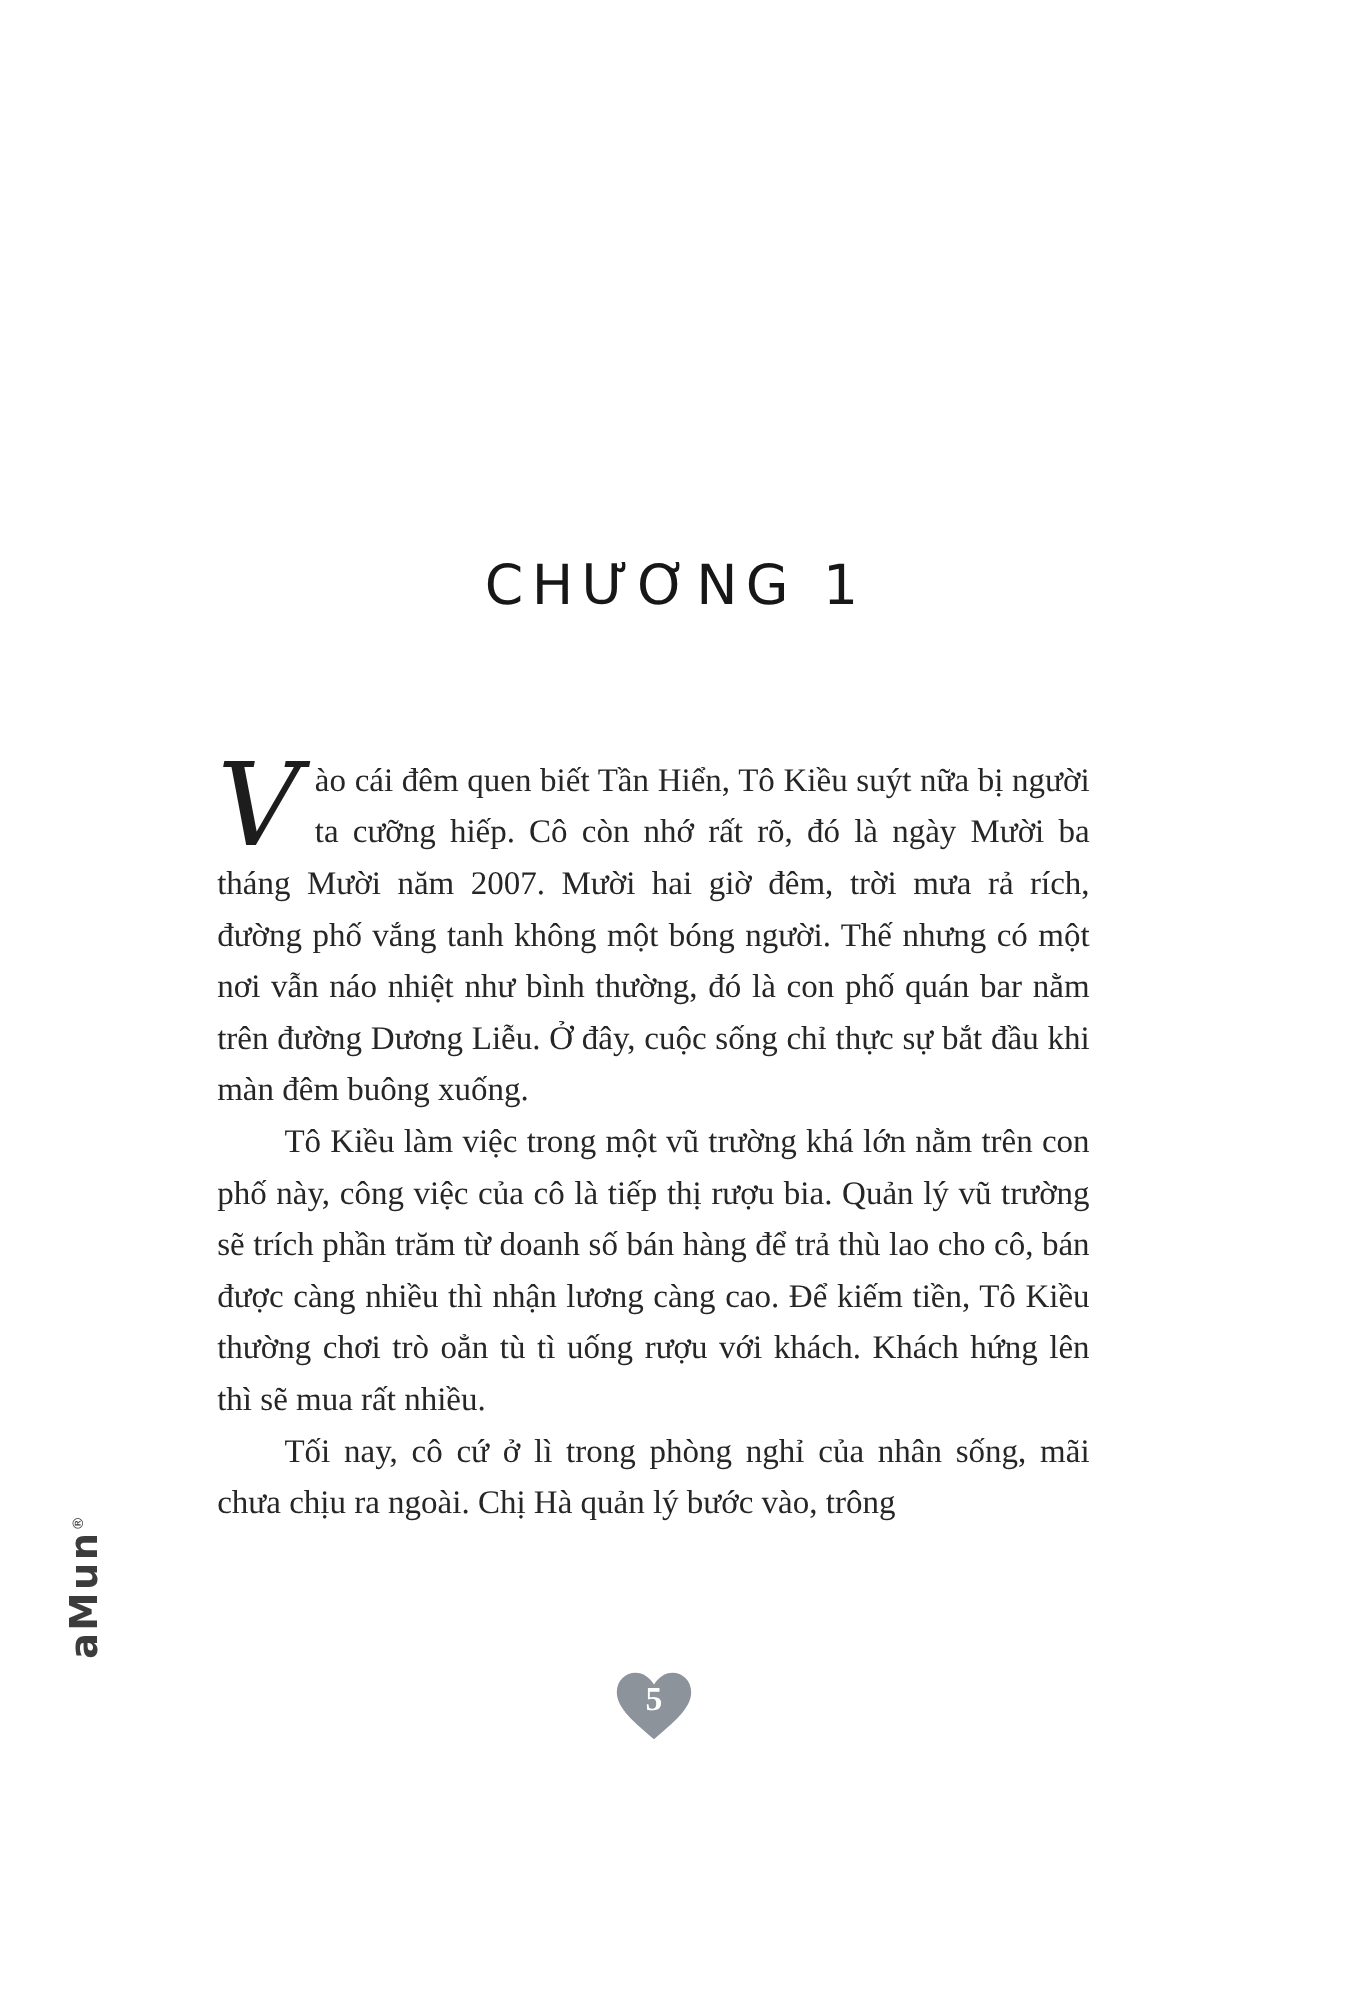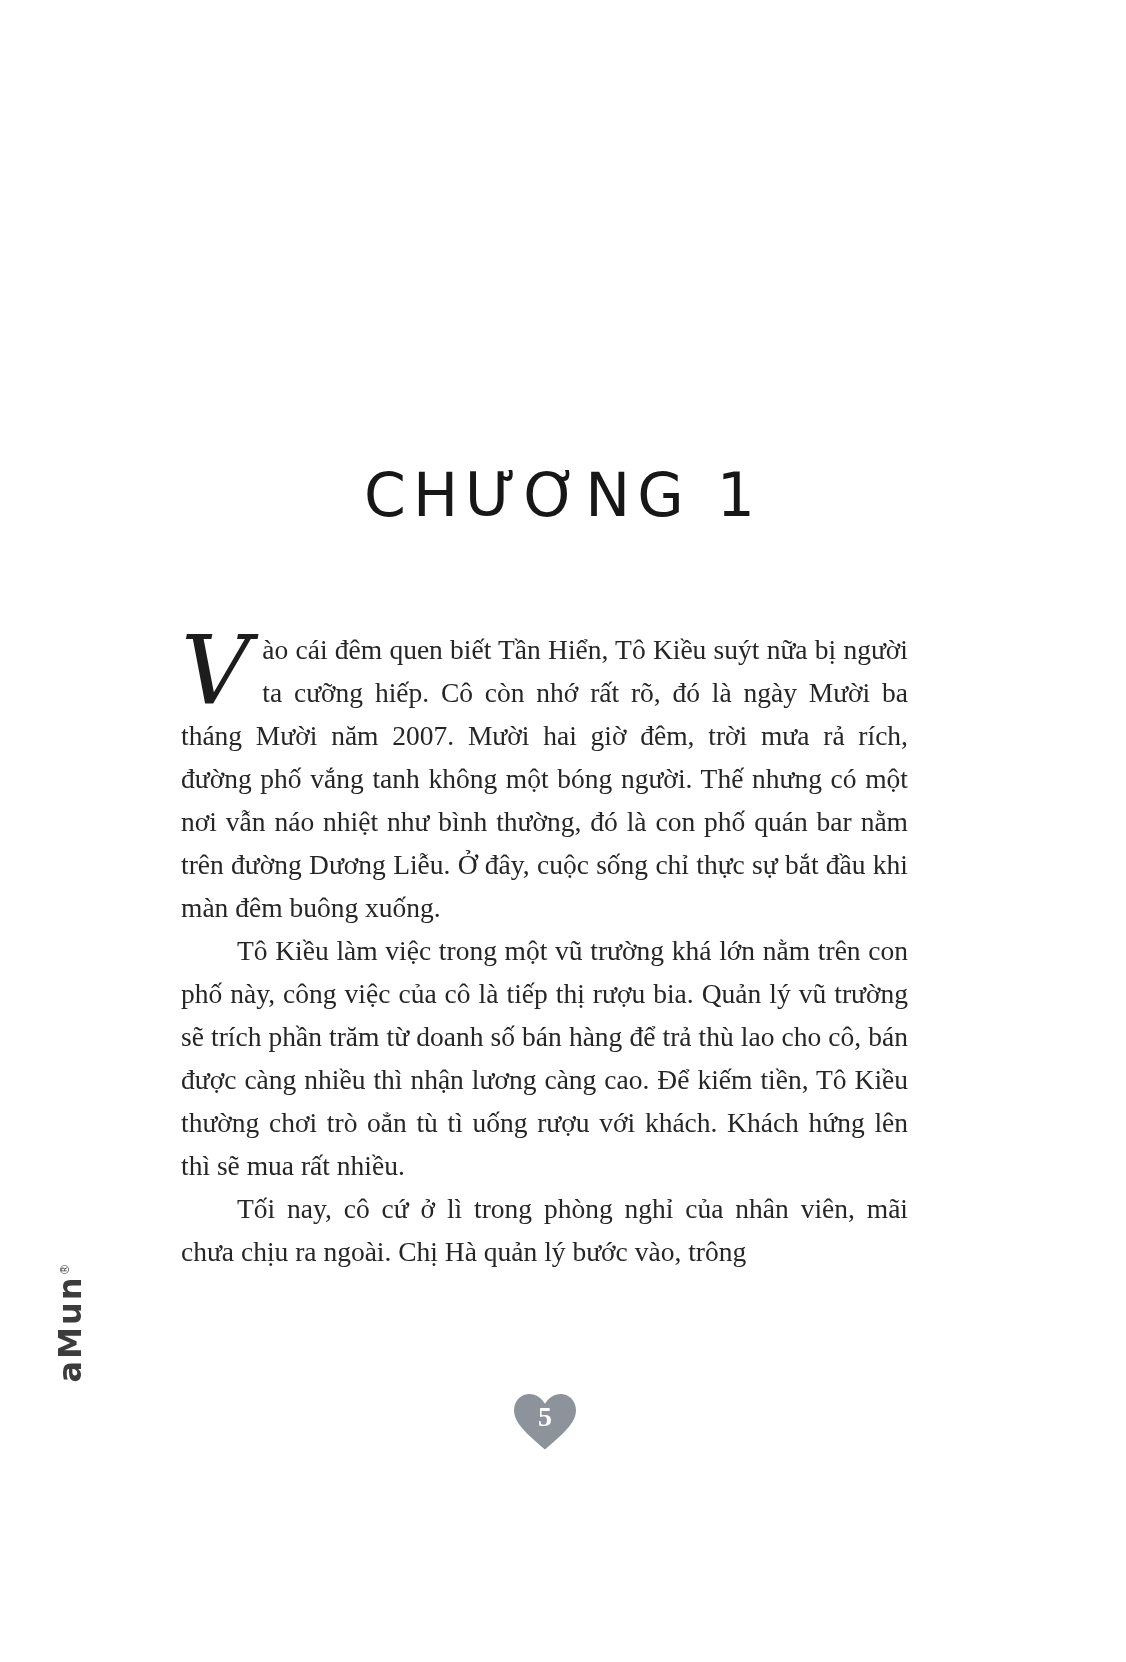--- a/index.html
+++ b/index.html
@@ -15,21 +15,21 @@
     overflow: hidden;
   }
 
   .chapter-title {
     position: absolute;
     top: 460px;
     left: 0;
     width: 100%;
     text-align: center;
     font-family: "DejaVu Sans", sans-serif;
-    font-size: 60px;
+    font-size: 46px;
     font-weight: 500;
     letter-spacing: 7px;
     color: #171717;
   }
 
   .body-text {
     position: absolute;
     top: 628px;
     left: 181px;
     width: 727px;
@@ -108,21 +108,21 @@
 
     <p class="para">
       <span class="dropcap">V</span><span>ào cái đêm quen biết Tần Hiển, Tô Kiều suýt nữa bị người ta cưỡng hiếp. Cô còn nhớ rất rõ, đó là ngày Mười ba tháng Mười năm 2007. Mười hai giờ đêm, trời mưa rả rích, đường phố vắng tanh không một bóng người. Thế nhưng có một nơi vẫn náo nhiệt như bình thường, đó là con phố quán bar nằm trên đường Dương Liễu. Ở đây, cuộc sống chỉ thực sự bắt đầu khi màn đêm buông xuống.</span>
     </p>
 
     <p class="para indent">
       <span>Tô Kiều làm việc trong một vũ trường khá lớn nằm trên con phố này, công việc của cô là tiếp thị rượu bia. Quản lý vũ trường sẽ trích phần trăm từ doanh số bán hàng để trả thù lao cho cô, bán được càng nhiều thì nhận lương càng cao. Để kiếm tiền, Tô Kiều thường chơi trò oẳn tù tì uống rượu với khách. Khách hứng lên thì sẽ mua rất nhiều.</span>
     </p>
 
     <p class="para indent">
-      <span>Tối nay, cô cứ ở lì trong phòng nghỉ của nhân viên, mãi chưa chịu ra ngoài. Chị Hà quản lý bước vào, trông</span>
+      <span>Tối nay, cô cứ ở lì trong phòng nghỉ của nhân sống, mãi chưa chịu ra ngoài. Chị Hà quản lý bước vào, trông</span>
     </p>
 
   </div>
 
   <div class="publisher-logo">
     <span class="logo-text">
       <span>aMun</span><span class="reg-mark">®</span>
     </span>
   </div>
 

